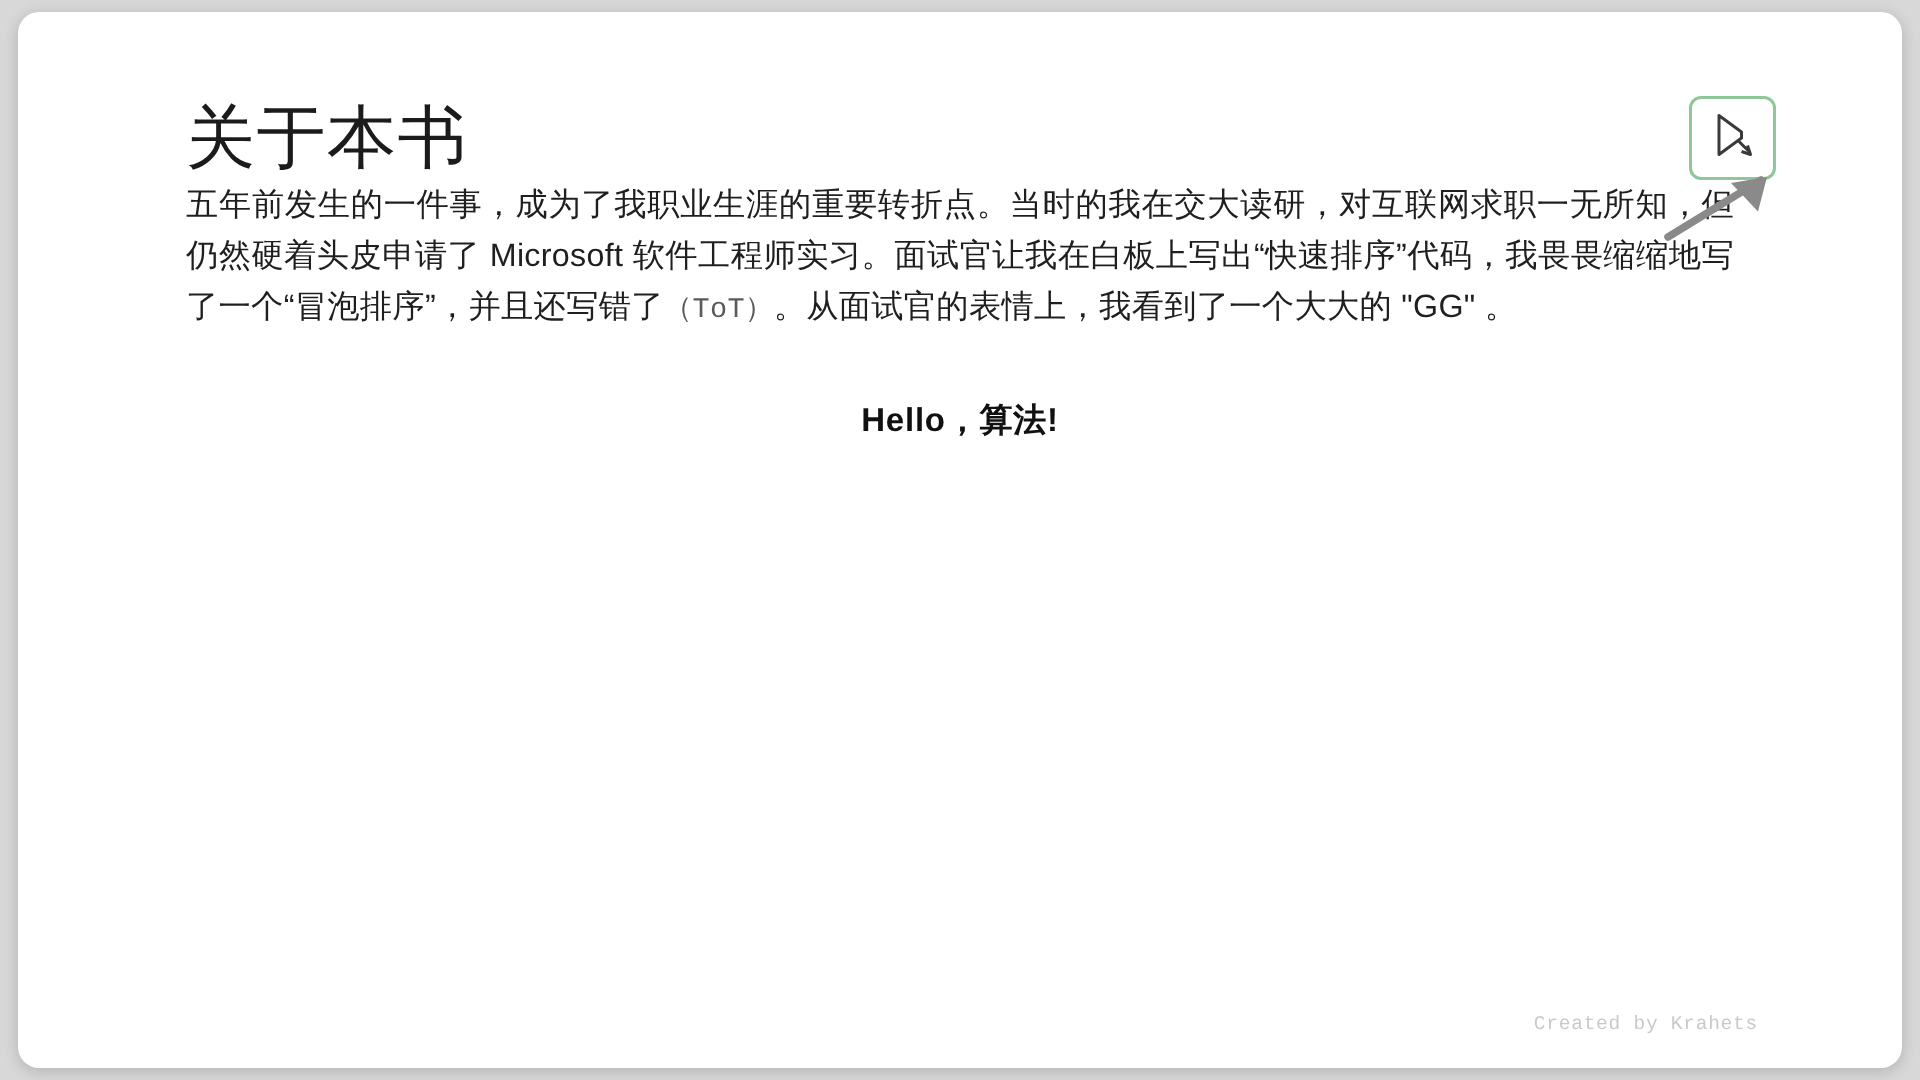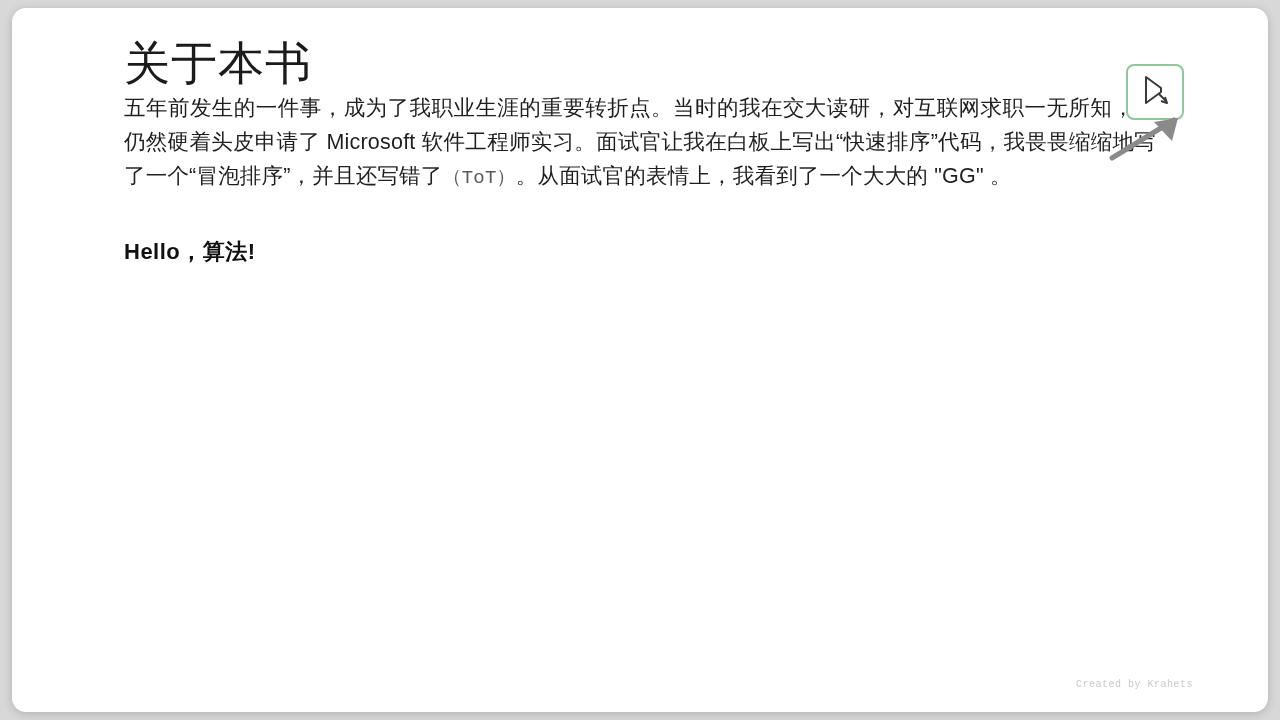--- a/index.html
+++ b/index.html
@@ -25,21 +25,21 @@
     position: relative;
     padding: 0 112px;
     box-sizing: border-box;
     height: 100%;
   }
   .title {
     font-size: 46px;
     font-weight: 400;
     color: #1b1b1b;
     margin: 0;
-    padding-top: 28px;
+    padding-top: 56px;
     letter-spacing: 1px;
     line-height: 1.2;
   }
   .edit-btn {
     position: absolute;
     right: 84px;
     top: 56px;
     width: 58px;
     height: 56px;
     border: 2px solid #8fc79a;
@@ -69,33 +69,33 @@
   }
   .first-para {
     margin-top: 62px;
   }
   code.inline {
     font-family: "Liberation Mono", monospace;
     font-size: 19px;
     color: #5a5a5a;
   }
   .hello {
-    text-align: left;
+    text-align: center;
     font-size: 22px;
     font-weight: bold;
     color: #111;
     margin: 42px 0 0 0;
     letter-spacing: 0.5px;
   }
   .footer {
     position: absolute;
-    right: 75px;
+    right: 96px;
     bottom: 22px;
     font-family: "Liberation Mono", monospace;
-    font-size: 10px;
+    font-size: 13px;
     color: #c9c9c9;
     letter-spacing: 0.5px;
   }
 </style>
 </head>
 <body>
 
 <div id="page">
   <div class="content">
 

